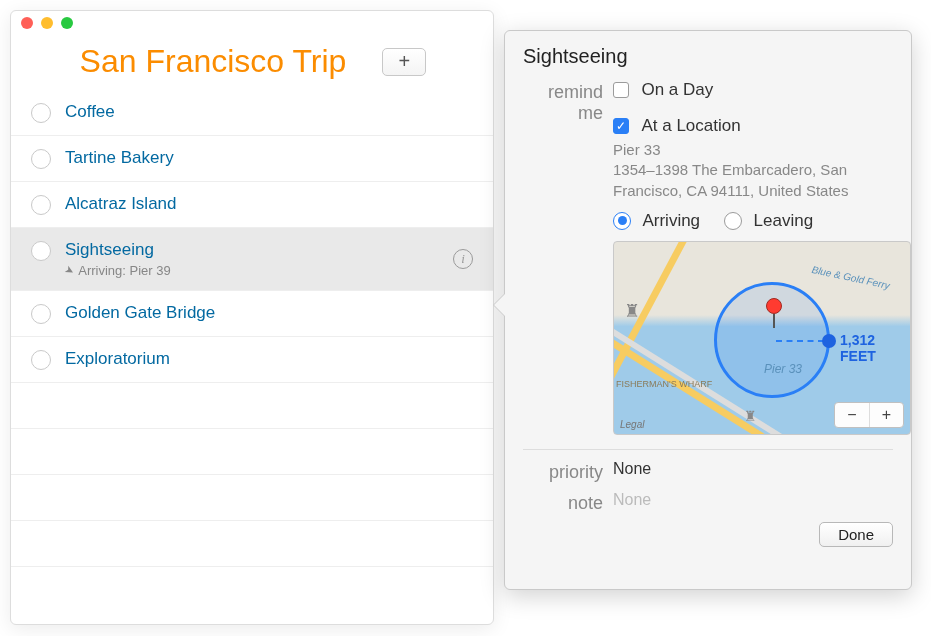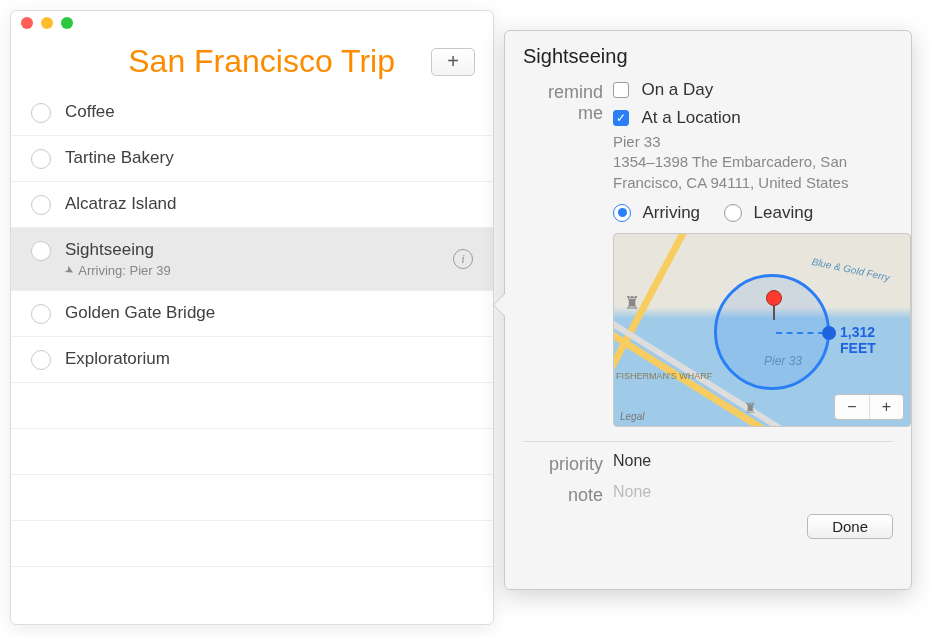--- a/index.html
+++ b/index.html
@@ -31,21 +31,21 @@
   padding-left: 10px;
   gap: 8px;
 }
 .tl-btn { width: 12px; height: 12px; border-radius: 50%; }
 .tl-red { background:#ff5f57; }
 .tl-yellow { background:#ffbd2e; }
 .tl-green { background:#28c940; }
 .header {
   display: flex;
   align-items: center;
-  justify-content: flex-end;
+  justify-content: center;
   padding: 8px 18px 10px 20px;
   gap: 36px;
 }
 .list-title {
   font-size: 32px;
   font-weight: 500;
   color: #fb8c00;
 }
 .add-btn {
   width: 44px;
@@ -70,21 +70,21 @@
 .radio {
   flex:0 0 20px;
   width:20px;height:20px;
   border:1.5px solid #c9c9c9;
   border-radius:50%;
   margin-right:14px;
   margin-top:1px;
   background:#fff;
 }
 .item-body { flex:1; }
-.item-title { font-size:17px; color:#404040; }
+.item-title { font-size:17px; color:#0369a1; }
 .item-sub { font-size:13px; color:#878787; margin-top:3px; display:flex;align-items:center;gap:4px;}
 .info-btn {
   width:20px;height:20px;border-radius:50%;border:1.5px solid #9a9a9a;
   color:#9a9a9a;font-size:13px;font-style:italic;font-family:Georgia,serif;
   display:flex;align-items:center;justify-content:center;cursor:pointer;
   position:absolute;right:20px;top:50%;transform:translateY(-50%);
 }
 .empty-row { height:46px;border-bottom:1px solid #eee; }
 
 
@@ -140,21 +140,21 @@
 .pin-head{width:16px;height:16px;border-radius:50%;background:#ff3b30;border:1px solid #a02a22;}
 .pin-tail{width:2px;height:14px;background:#555;margin:0 auto;}
 .handle{position:absolute;left:208px;top:92px;width:14px;height:14px;border-radius:50%;background:#1e63e0;}
 .dash{position:absolute;left:162px;top:98px;width:48px;border-top:2px dashed #2a7ff6;}
 .dist{position:absolute;left:226px;top:90px;font-size:14px;font-weight:700;color:#1e63e0;}
 .zoom{position:absolute;right:6px;bottom:6px;display:flex;border:1px solid #c0c0c0;border-radius:4px;overflow:hidden;background:#fdfdfd;}
 .zoom button{width:34px;height:24px;border:none;background:transparent;font-size:16px;color:#444;cursor:pointer;border-left:1px solid #ddd;}
 .zoom button:first-child{border-left:none;}
 .sep { border:none;border-top:1px solid #ddd;margin:14px 0 10px 0;}
 .done-row{display:flex;justify-content:flex-end;margin-top:6px;}
-.done-btn{padding:3px 24px;border:1px solid #b8b8b8;border-radius:5px;background:linear-gradient(#fff,#f0f0f0);font-size:15px;color:#222;cursor:pointer;}
+.done-btn{padding:3px 18px;border:1px solid #b8b8b8;border-radius:5px;background:linear-gradient(#fff,#f0f0f0);font-size:15px;color:#222;cursor:pointer;}
 .loc-icon{font-size:11px;transform:rotate(30deg);display:inline-block;}
 </style>
 </head>
 <body>
 
 <div class="reminders-window">
   <div class="titlebar">
     <div class="tl-btn tl-red"></div>
     <div class="tl-btn tl-yellow"></div>
     <div class="tl-btn tl-green"></div>
@@ -212,21 +212,21 @@
     </div>
 </div>
 
 <div class="detail-panel">
   <div class="pointer"></div>
   <div class="panel-title">Sightseeing</div>
 
   <div class="form-row">
     <div class="form-label">remind me</div>
     <div class="form-content">
-      <div style="margin-bottom:8px;">
+      <div style="margin-bottom:16px;">
         <span class="chk"></span>
         <span class="opt-label">On a Day</span>
       </div>
       <div>
         <span class="chk checked">✓</span>
         <span class="opt-label">At a Location</span>
       </div>
       <div class="addr">
         <span>Pier 33</span><br>
         <span>1354–1398 The Embarcadero, San Francisco, CA  94111, United States</span>

